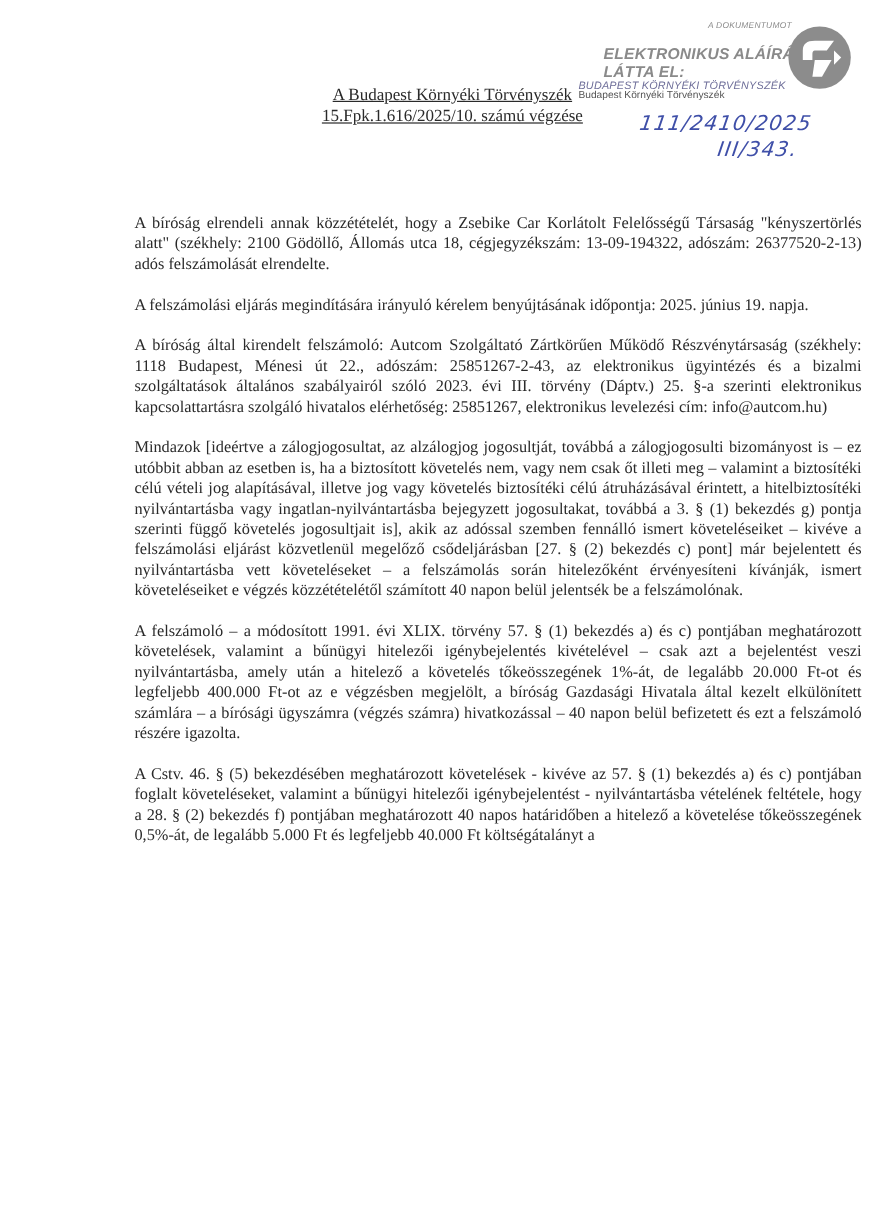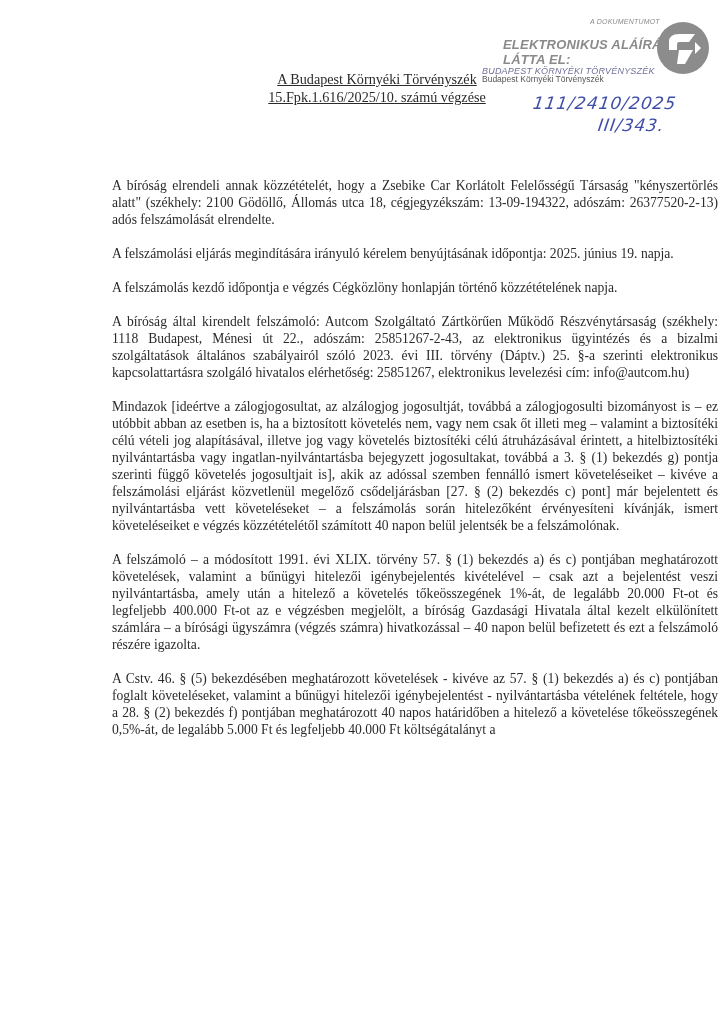--- a/index.html
+++ b/index.html
@@ -40,18 +40,17 @@
 <div class="hw hw2">III/343.</div>
 
 <div class="title-block">
   <div>A Budapest Környéki Törvényszék</div>
   <div>15.Fpk.1.616/2025/10. számú végzése</div>
 </div>
 
 <div class="content">
   <p>A bíróság elrendeli annak közzétételét, hogy a Zsebike Car Korlátolt Felelősségű Társaság "kényszertörlés alatt" (székhely: 2100 Gödöllő, Állomás utca 18, cégjegyzékszám: 13-09-194322, adószám: 26377520-2-13) adós felszámolását elrendelte.</p>
   <p>A felszámolási eljárás megindítására irányuló kérelem benyújtásának időpontja: 2025. június 19. napja.</p>
-  <p>A felszámolás kezdő időpontja e végzés Cégközlöny honlapján történő közzétételének napja.</p>
   <p>A bíróság által kirendelt felszámoló: Autcom Szolgáltató Zártkörűen Működő Részvénytársaság (székhely: 1118 Budapest, Ménesi út 22., adószám: 25851267-2-43, az elektronikus ügyintézés és a bizalmi szolgáltatások általános szabályairól szóló 2023. évi III. törvény (Dáptv.) 25. §-a szerinti elektronikus kapcsolattartásra szolgáló hivatalos elérhetőség: 25851267, elektronikus levelezési cím: info@autcom.hu)</p>
   <p>Mindazok [ideértve a zálogjogosultat, az alzálogjog jogosultját, továbbá a zálogjogosulti bizományost is – ez utóbbit abban az esetben is, ha a biztosított követelés nem, vagy nem csak őt illeti meg – valamint a biztosítéki célú vételi jog alapításával, illetve jog vagy követelés biztosítéki célú átruházásával érintett, a hitelbiztosítéki nyilvántartásba vagy ingatlan-nyilvántartásba bejegyzett jogosultakat, továbbá a 3. § (1) bekezdés g) pontja szerinti függő követelés jogosultjait is], akik az adóssal szemben fennálló ismert követeléseiket – kivéve a felszámolási eljárást közvetlenül megelőző csődeljárásban [27. § (2) bekezdés c) pont] már bejelentett és nyilvántartásba vett követeléseket – a felszámolás során hitelezőként érvényesíteni kívánják, ismert követeléseiket e végzés közzétételétől számított 40 napon belül jelentsék be a felszámolónak.</p>
   <p>A felszámoló – a módosított 1991. évi XLIX. törvény 57. § (1) bekezdés a) és c) pontjában meghatározott követelések, valamint a bűnügyi hitelezői igénybejelentés kivételével – csak azt a bejelentést veszi nyilvántartásba, amely után a hitelező a követelés tőkeösszegének 1%-át, de legalább 20.000 Ft-ot és legfeljebb 400.000 Ft-ot az e végzésben megjelölt, a bíróság Gazdasági Hivatala által kezelt elkülönített számlára – a bírósági ügyszámra (végzés számra) hivatkozással – 40 napon belül befizetett és ezt a felszámoló részére igazolta.</p>
   <p>A Cstv. 46. § (5) bekezdésében meghatározott követelések - kivéve az 57. § (1) bekezdés a) és c) pontjában foglalt követeléseket, valamint a bűnügyi hitelezői igénybejelentést - nyilvántartásba vételének feltétele, hogy a 28. § (2) bekezdés f) pontjában meghatározott 40 napos határidőben a hitelező a követelése tőkeösszegének 0,5%-át, de legalább 5.000 Ft és legfeljebb 40.000 Ft költségátalányt a</p>
 </div>
 
 </body></html>

